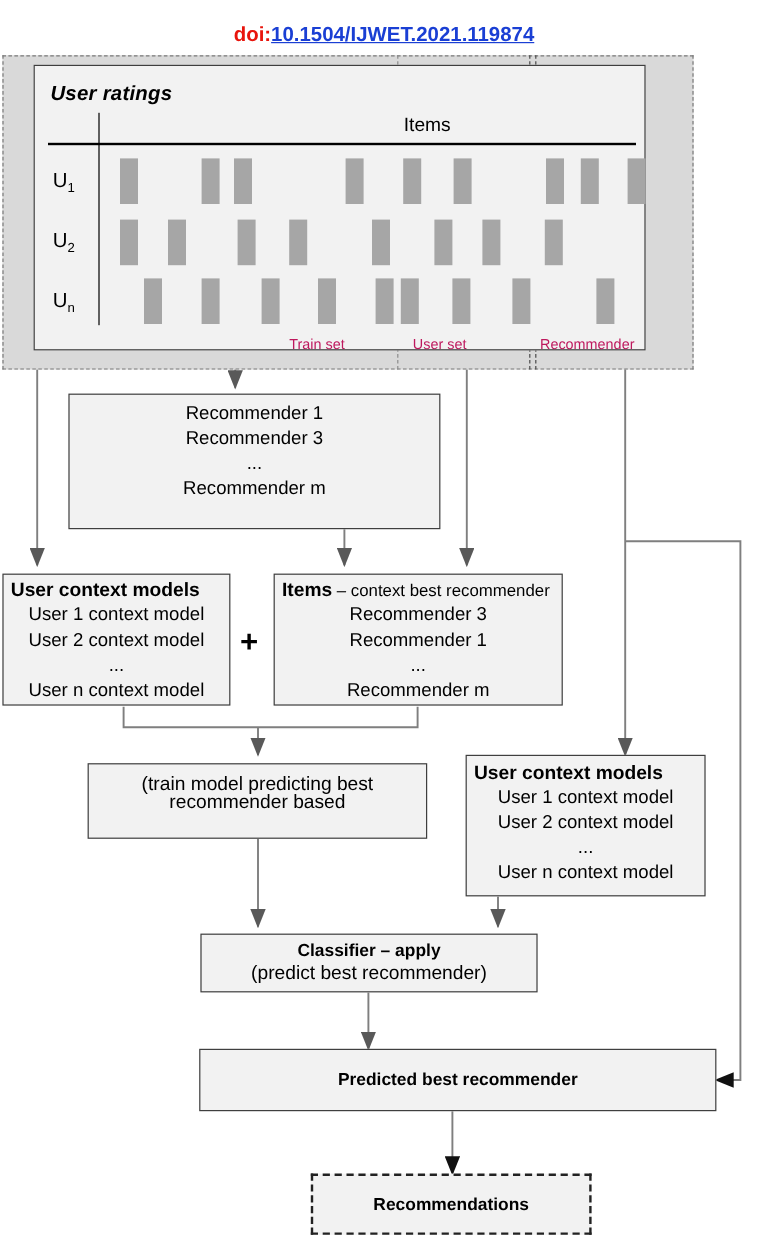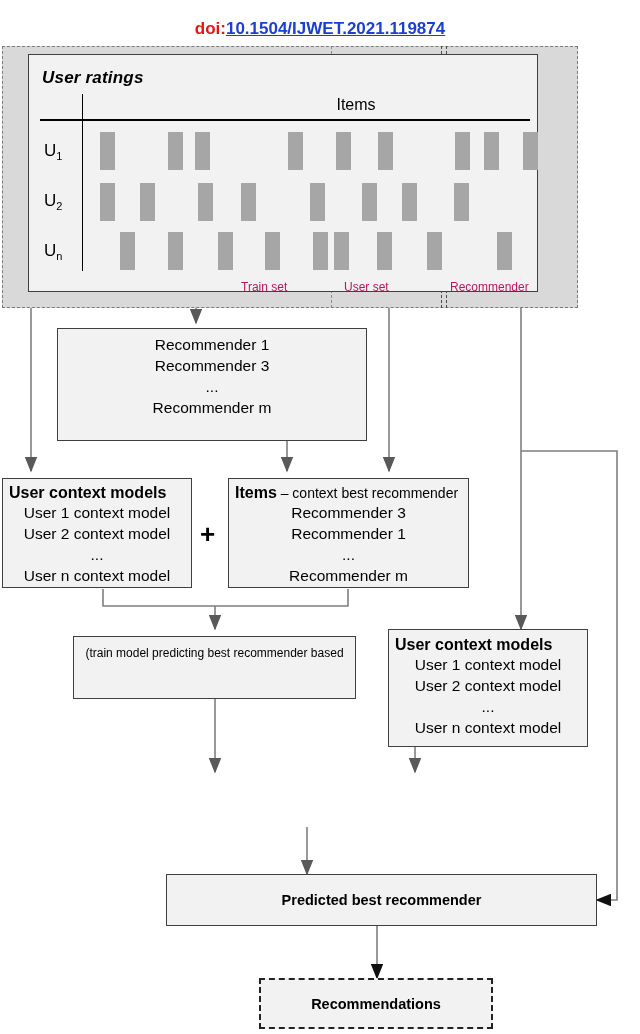--- a/index.html
+++ b/index.html
@@ -78,21 +78,21 @@
     position:absolute;
     background:#f2f2f2;
     border:1.6px solid #3f3f3f;
     box-sizing:border-box;
   }
   .box.dashed{border:2px dashed #222;}
   .box-title{
     font-size:14.5px;font-weight:bold;text-align:center;
   }
   .box .line{font-size:15.5px;text-align:center;line-height:21px;}
-  .box .line.small{font-size:12px;line-height:15px;}
+  .box .line.small{font-size:16px;line-height:15px;}
   .box .hdr{font-size:16px;font-weight:bold;}
 
   .plus{
     position:absolute;font-size:26px;font-weight:bold;
   }
 
   
   svg.conn{position:absolute;left:0;top:0;width:640px;height:1034px;
            pointer-events:none;}
 </style>
@@ -223,20 +223,24 @@
   </div>
 
   <div class="box" style="left:388px;top:613px;width:200px;height:118px;padding:6px 6px 0 6px;">
     <div class="hdr">User context models</div>
     <div class="line">User 1 context model</div>
     <div class="line">User 2 context model</div>
     <div class="line">...</div>
     <div class="line">User n context model</div>
   </div>
 
+  <div class="box" style="left:167px;top:762px;width:281px;height:49px;padding-top:6px;">
+    <div class="box-title">Classifier – apply</div>
+    <div class="line small" style="margin-top:3px;">(predict best recommender)</div>
+  </div>
 
   <div class="box dashed" style="left:259px;top:962px;width:234px;height:51px;">
     <div class="box-title" style="margin-top:16px;">Recommendations</div>
   </div>
 
   <div class="box" style="left:166px;top:858px;width:431px;height:52px;">
     <div class="box-title" style="margin-top:17px;">Predicted best recommender</div>
   </div>
 
 </div>

